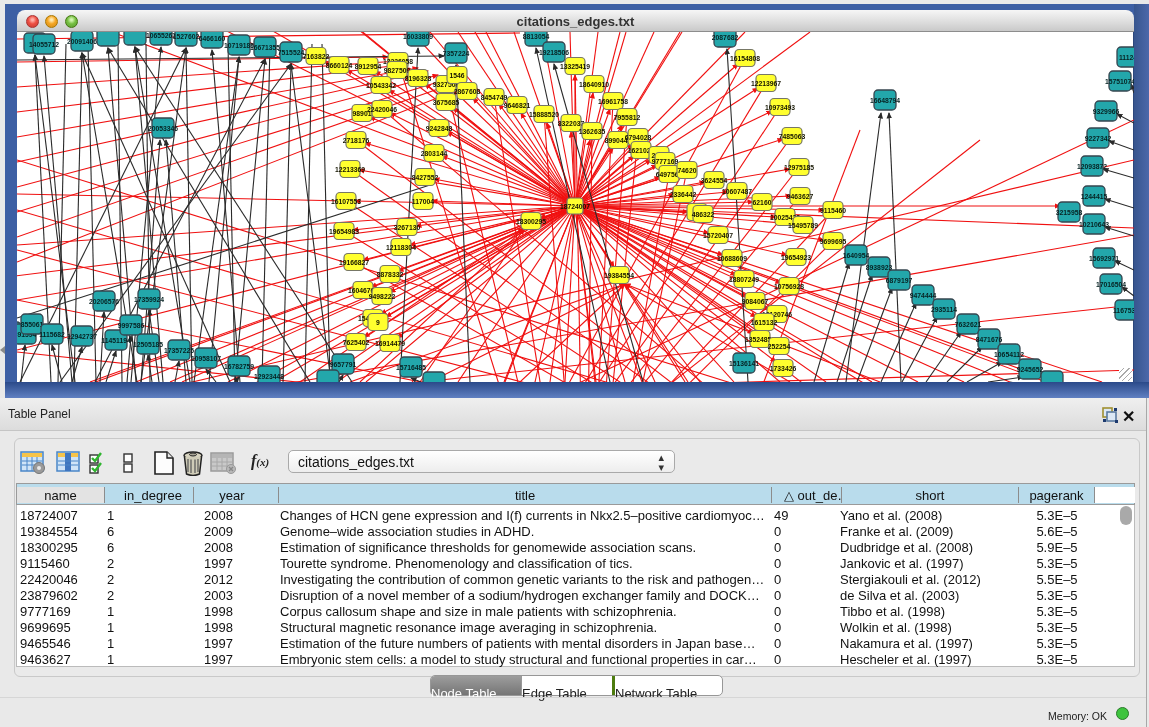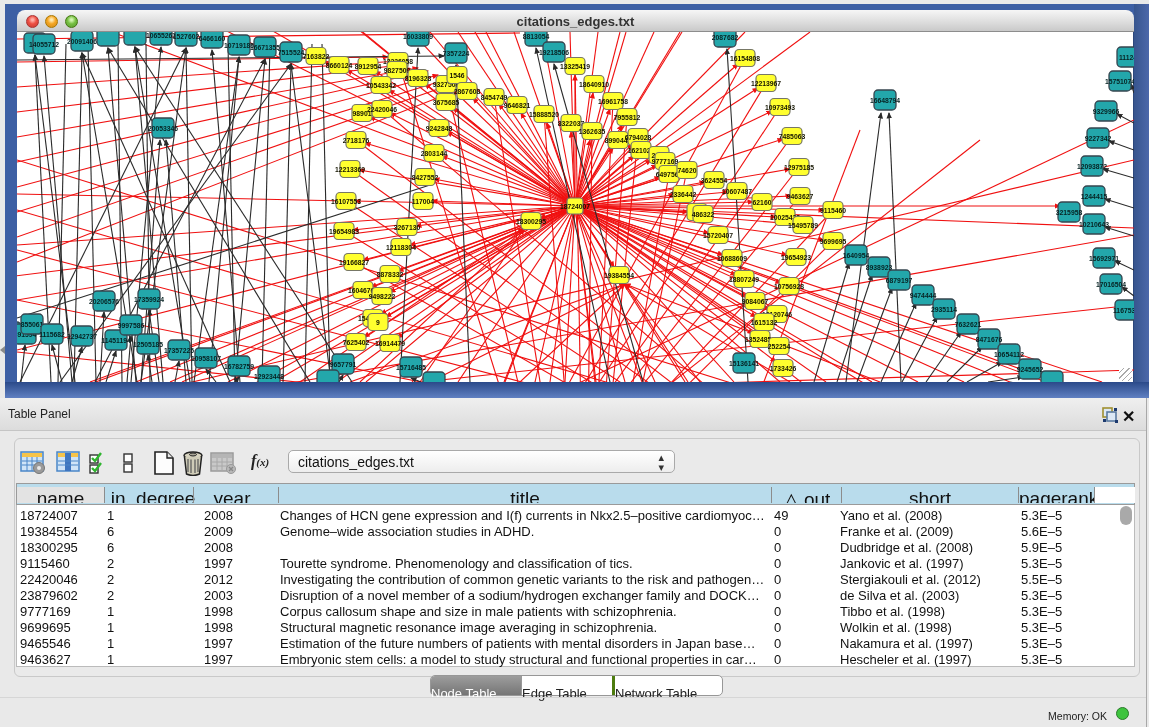--- a/index.html
+++ b/index.html
@@ -31,31 +31,31 @@
 #closex { position:absolute; left:1122px; top:9px; font-size:16px; font-weight:bold; color:#111; }
 #container { position:absolute; left:14px; top:40px; width:1126px; height:239px; background:#eaeaea;
   border:1px solid #c9c9c9; border-radius:6px; }
 .ic { position:absolute; top:53px; }
 #dropdown { position:absolute; left:288px; top:52px; width:387px; height:23px; background:linear-gradient(#ffffff,#ededed);
   border:1px solid #a9a9a9; border-radius:5px; }
 #dropdown .dt { position:absolute; left:9px; top:3px; font-size:14px; color:#111; }
 #dropdown .st { position:absolute; right:10px; top:1px; font-size:11px; color:#333; line-height:10px; }
 #thead { position:absolute; left:16px; top:85px; width:1119px; height:22px; background:#b9dcec;
   border:1px solid #9a9a9a; }
-#thead span { position:absolute; top:3px; font-size:19px; color:#111; text-align:center; border-left:1px solid #8c8c8c; height:16px; padding-top:1px; white-space:nowrap; overflow:hidden; }
+#thead span { position:absolute; top:3px; font-size:13px; color:#111; text-align:center; border-left:1px solid #8c8c8c; height:16px; padding-top:1px; white-space:nowrap; overflow:hidden; }
 #tbody { position:absolute; left:16px; top:107px; width:1119px; height:162px; background:#fff; border:1px solid #bbb; border-top:none; }
 .row { position:absolute; left:16px; width:1119px; height:16px; font-size:13px; color:#111; }
 .row span { position:absolute; top:1px; white-space:nowrap; overflow:hidden; }
 .c0 { left:4px; width:84px; }
 .c1 { left:91px; width:93px; }
 .c2 { left:188px; width:74px; }
 .c3 { left:264px; width:489px; }
 .c4 { left:758px; width:66px; }
 .c5 { left:824px; width:177px; text-align:left; }
-.c6 { left:1005px; width:72px; }
+.c6 { left:1005px; width:72px;text-align:center; }
 #vscroll { position:absolute; left:1120px; top:108px; width:12px; height:19px; background:#a9a9a9; border-radius:6px; }
 #tabs { position:absolute; left:430px; top:277px; width:293px; height:21px; background:#fff;
   border:1px solid #979797; border-radius:5px; font-size:13px; }
 #tabs .seg { position:absolute; top:0; height:19px; padding-top:10px; text-align:left; color:#222; }
 #seg1 { left:0; width:90px; background:linear-gradient(#9d9d9d,#757575); color:#fff !important; border-radius:4px 0 0 4px; }
 #seg2 { left:90px; width:91px; border-left:1px solid #999; }
 #seg3 { left:181px; width:110px; border-left:3px solid #4d7c0f; }
 #hline { position:absolute; left:0; top:299px; width:1146px; height:1px; background:#d6d6d6; }
 #mem { position:absolute; right:42px; top:312px; font-size:10.5px; color:#222; }
 #dot { position:absolute; left:1116px; top:309px; width:13px; height:13px; border-radius:50%;
@@ -708,20 +708,21 @@
         <span class="c2">2009</span>
 <span class="c3">Genome–wide association studies in ADHD.</span>
         <span class="c4">0</span>
         <span class="c5">Franke et al. (2009)</span>
 <span class="c6">5.6E–5</span>
       </div>
 <div class="row" style="top:141px">
 <span class="c0">18300295</span>
         <span class="c1">6</span>
         <span class="c2">2008</span>
+<span class="c3">Estimation of significance thresholds for genomewide association scans.</span>
         <span class="c4">0</span>
         <span class="c5">Dudbridge et al. (2008)</span>
 <span class="c6">5.9E–5</span>
       </div>
 <div class="row" style="top:157px">
 <span class="c0">9115460</span>
         <span class="c1">2</span>
         <span class="c2">1997</span>
 <span class="c3">Tourette syndrome. Phenomenology and classification of tics.</span>
         <span class="c4">0</span>

